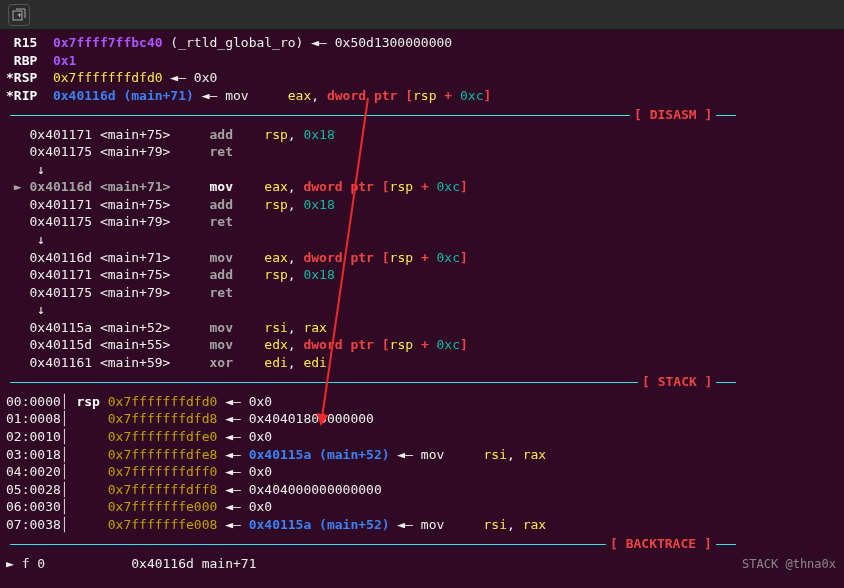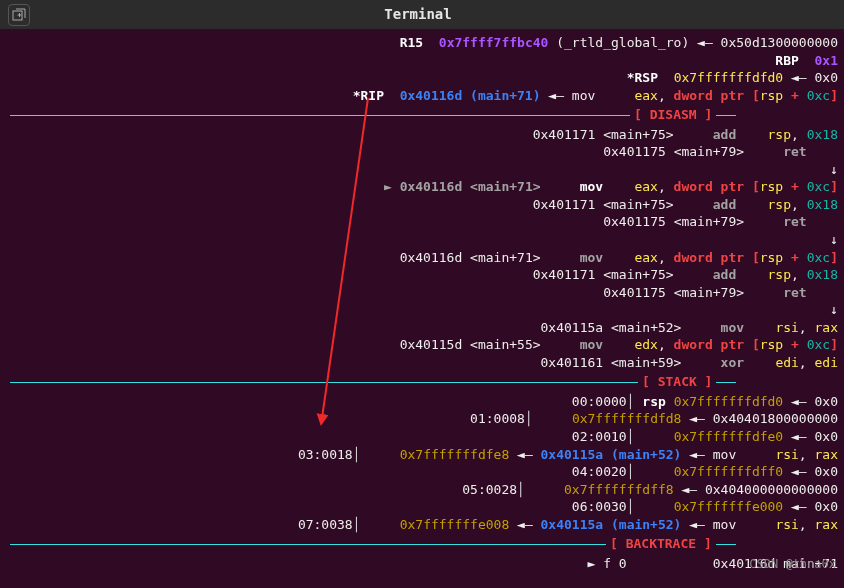--- a/index.html
+++ b/index.html
@@ -31,21 +31,21 @@
   cursor:pointer;
 }
 .titlebar .title {
   flex:1;
   text-align:center;
   font-weight:bold;
   font-size:14px;
   padding-right: 30px;
 }
 .term { padding:4px 6px 0 6px; white-space:pre; }
-.row { display:block;text-align:right; }
+.row { display:block; }
 .addr { color:#14b8a6; }
 .addr-b { color:#aa55ff; font-weight:bold; }
 .redb { color:#3b82f6; font-weight:bold; }
 .greenb { color:#a3a3a3; font-weight:bold; }
 .cyanb { color:#ef4444; font-weight:bold; }
 .yellow { color:#c4a000; }
 .yellowb { color:#fce94f; }
 .white { color:#eeeeec; }
 .whiteb { color:#ffffff; font-weight:bold; }
 .mnemonic { color:#ffffff; font-weight:bold; }
@@ -69,27 +69,26 @@
 
 <div class="titlebar">
   <div class="new-tab">
     <svg width="14" height="14" viewBox="0 0 14 14">
       <rect x="1" y="3" width="9" height="9" fill="none" stroke="#aaa" stroke-width="1"></rect>
       <path d="M4 1 h9 v9" fill="none" stroke="#aaa" stroke-width="1"></path>
       <line x1="5.5" y1="7" x2="9.5" y2="7" stroke="#aaa" stroke-width="1"></line>
       <line x1="7.5" y1="5" x2="7.5" y2="9" stroke="#aaa" stroke-width="1"></line>
     </svg>
   </div>
-  <div class="title">Terminal</div>
 </div>
 
 <div class="term" id="term"><div class="row"><span class="whiteb"> R15  </span><span class="addr-b">0x7ffff7ffbc40</span><span class="white"> (_rtld_global_ro) </span><span class="white">◄— </span><span class="white">0x50d1300000000</span></div><div class="row"><span class="whiteb"> RBP  </span><span class="addr-b">0x1</span></div><div class="row"><span class="whiteb">*RSP  </span><span class="yellowb">0x7fffffffdfd0</span><span class="white"> ◄— </span><span class="white">0x0</span></div><div class="row"><span class="whiteb">*RIP  </span><span class="redb">0x40116d (main+71)</span><span class="white"> ◄— </span><span class="white">mov     </span><span><span class="yellowb">eax</span><span class="white">,</span><span class="white"> </span><span class="cyanb">dword</span><span class="white"> </span><span class="cyanb">ptr</span><span class="white"> </span><span class="cyanb">[</span><span class="yellowb">rsp</span><span class="white"> </span><span class="cyanb">+</span><span class="white"> </span><span class="addr">0xc</span><span class="cyanb">]</span></span></div><div class="row section"><span class="bar" style="width: 620px;"></span><span class="cyanb">[ DISASM ]</span><span class="bar" style="width: 20px;"></span></div><div class="row"><span class="white">   </span><span class="white">0x401171 </span><span class="white">&lt;main+75&gt;   </span><span class="greenb">  add    </span><span><span class="yellowb">rsp</span><span class="white">,</span><span class="white"> </span><span class="addr">0x18</span></span></div><div class="row"><span class="white">   </span><span class="white">0x401175 </span><span class="white">&lt;main+79&gt;   </span><span class="greenb">  ret    </span><span></span></div><div class="row"><span class="white">    ↓</span></div><div class="row"><span class="greenb"> ► </span><span class="greenb">0x40116d </span><span class="greenb">&lt;main+71&gt;   </span><span class="mnemonic">  mov    </span><span><span class="yellowb">eax</span><span class="white">,</span><span class="white"> </span><span class="cyanb">dword</span><span class="white"> </span><span class="cyanb">ptr</span><span class="white"> </span><span class="cyanb">[</span><span class="yellowb">rsp</span><span class="white"> </span><span class="cyanb">+</span><span class="white"> </span><span class="addr">0xc</span><span class="cyanb">]</span></span></div><div class="row"><span class="white">   </span><span class="white">0x401171 </span><span class="white">&lt;main+75&gt;   </span><span class="greenb">  add    </span><span><span class="yellowb">rsp</span><span class="white">,</span><span class="white"> </span><span class="addr">0x18</span></span></div><div class="row"><span class="white">   </span><span class="white">0x401175 </span><span class="white">&lt;main+79&gt;   </span><span class="greenb">  ret    </span><span></span></div><div class="row"><span class="white">    ↓</span></div><div class="row"><span class="white">   </span><span class="white">0x40116d </span><span class="white">&lt;main+71&gt;   </span><span class="greenb">  mov    </span><span><span class="yellowb">eax</span><span class="white">,</span><span class="white"> </span><span class="cyanb">dword</span><span class="white"> </span><span class="cyanb">ptr</span><span class="white"> </span><span class="cyanb">[</span><span class="yellowb">rsp</span><span class="white"> </span><span class="cyanb">+</span><span class="white"> </span><span class="addr">0xc</span><span class="cyanb">]</span></span></div><div class="row"><span class="white">   </span><span class="white">0x401171 </span><span class="white">&lt;main+75&gt;   </span><span class="greenb">  add    </span><span><span class="yellowb">rsp</span><span class="white">,</span><span class="white"> </span><span class="addr">0x18</span></span></div><div class="row"><span class="white">   </span><span class="white">0x401175 </span><span class="white">&lt;main+79&gt;   </span><span class="greenb">  ret    </span><span></span></div><div class="row"><span class="white">    ↓</span></div><div class="row"><span class="white">   </span><span class="white">0x40115a </span><span class="white">&lt;main+52&gt;   </span><span class="greenb">  mov    </span><span><span class="yellowb">rsi</span><span class="white">,</span><span class="white"> </span><span class="yellowb">rax</span></span></div><div class="row"><span class="white">   </span><span class="white">0x40115d </span><span class="white">&lt;main+55&gt;   </span><span class="greenb">  mov    </span><span><span class="yellowb">edx</span><span class="white">,</span><span class="white"> </span><span class="cyanb">dword</span><span class="white"> </span><span class="cyanb">ptr</span><span class="white"> </span><span class="cyanb">[</span><span class="yellowb">rsp</span><span class="white"> </span><span class="cyanb">+</span><span class="white"> </span><span class="addr">0xc</span><span class="cyanb">]</span></span></div><div class="row"><span class="white">   </span><span class="white">0x401161 </span><span class="white">&lt;main+59&gt;   </span><span class="greenb">  xor    </span><span><span class="yellowb">edi</span><span class="white">,</span><span class="white"> </span><span class="yellowb">edi</span></span></div><div class="row section"><span class="bar" style="width: 628px;"></span><span class="cyanb">[ STACK ]</span><span class="bar" style="width: 20px;"></span></div><div class="row"><span class="white">00:0000</span><span>│ </span><span class="whiteb">rsp </span><span class="yellow">0x7fffffffdfd0</span><span class="white"> ◄— </span><span class="white">0x0</span></div><div class="row"><span class="white">01:0008</span><span>│ </span><span>    </span><span class="yellow">0x7fffffffdfd8</span><span class="white"> ◄— </span><span class="white">0x40401800000000</span></div><div class="row"><span class="white">02:0010</span><span>│ </span><span>    </span><span class="yellow">0x7fffffffdfe0</span><span class="white"> ◄— </span><span class="white">0x0</span></div><div class="row"><span class="white">03:0018</span><span>│ </span><span>    </span><span class="yellow">0x7fffffffdfe8</span><span class="white"> ◄— </span><span class="redb">0x40115a (main+52)</span><span class="white"> ◄— </span><span class="white">mov     </span><span><span class="yellowb">rsi</span><span class="white">,</span><span class="white"> </span><span class="yellowb">rax</span></span></div><div class="row"><span class="white">04:0020</span><span>│ </span><span>    </span><span class="yellow">0x7fffffffdff0</span><span class="white"> ◄— </span><span class="white">0x0</span></div><div class="row"><span class="white">05:0028</span><span>│ </span><span>    </span><span class="yellow">0x7fffffffdff8</span><span class="white"> ◄— </span><span class="white">0x404000000000000</span></div><div class="row"><span class="white">06:0030</span><span>│ </span><span>    </span><span class="yellow">0x7fffffffe000</span><span class="white"> ◄— </span><span class="white">0x0</span></div><div class="row"><span class="white">07:0038</span><span>│ </span><span>    </span><span class="yellow">0x7fffffffe008</span><span class="white"> ◄— </span><span class="redb">0x40115a (main+52)</span><span class="white"> ◄— </span><span class="white">mov     </span><span><span class="yellowb">rsi</span><span class="white">,</span><span class="white"> </span><span class="yellowb">rax</span></span></div><div class="row section"><span class="bar" style="width: 596px;"></span><span class="cyanb">[ BACKTRACE ]</span><span class="bar" style="width: 20px;"></span></div><div class="row"><span class="white">► f 0           0x40116d main+71</span></div></div>
 
 <svg class="arrow-svg" width="80" height="340">
   <defs>
     <marker id="ah" markerWidth="10" markerHeight="10" refX="2" refY="3" orient="auto">
       <path d="M0,0 L6,3 L0,6 Z" fill="#ef2929"></path>
     </marker>
   </defs>
   <line x1="74" y1="4" x2="28" y2="324" stroke="#ef2929" stroke-width="2" marker-end="url(#ah)"></line>
 </svg>
 
-<div class="watermark">CSDN @thna0x</div>
+<div class="watermark">STACK @thna0x</div>
 
 </body></html>

